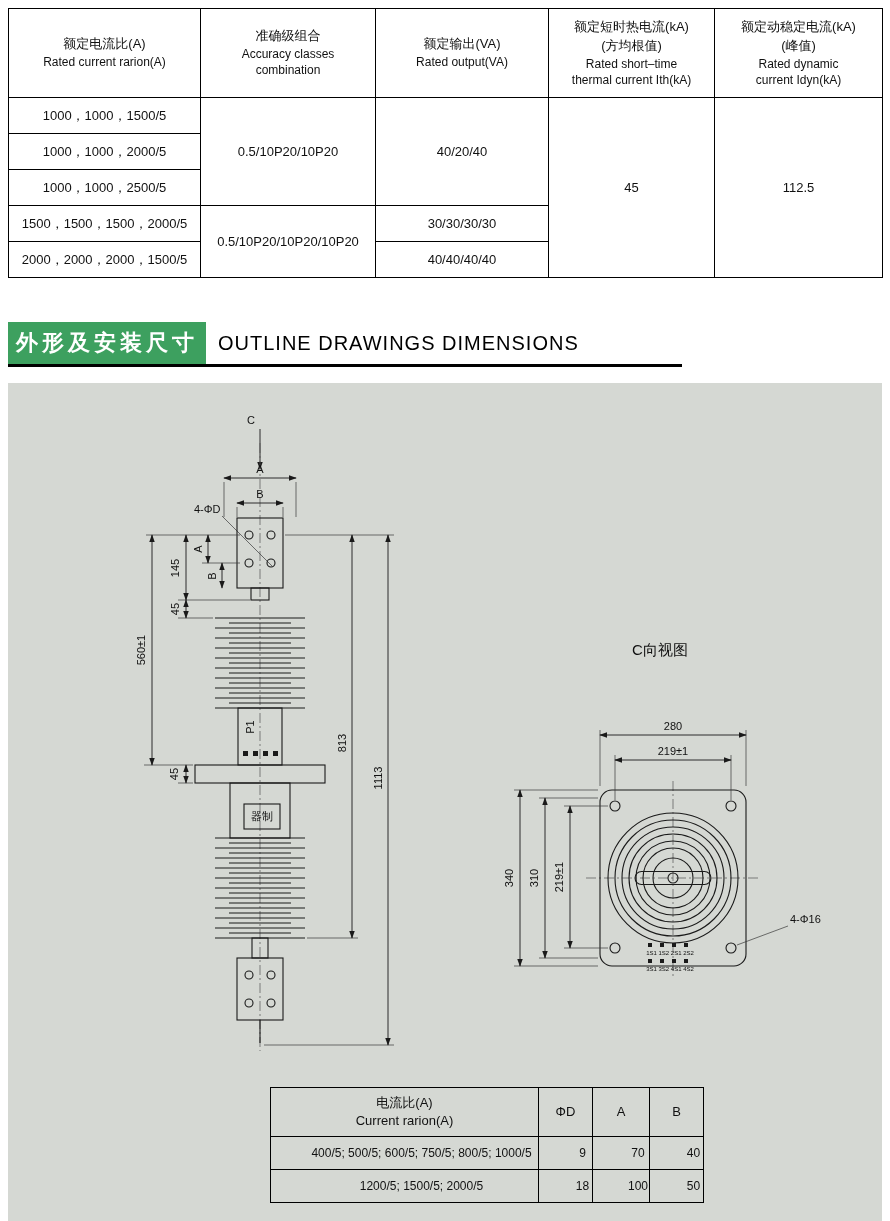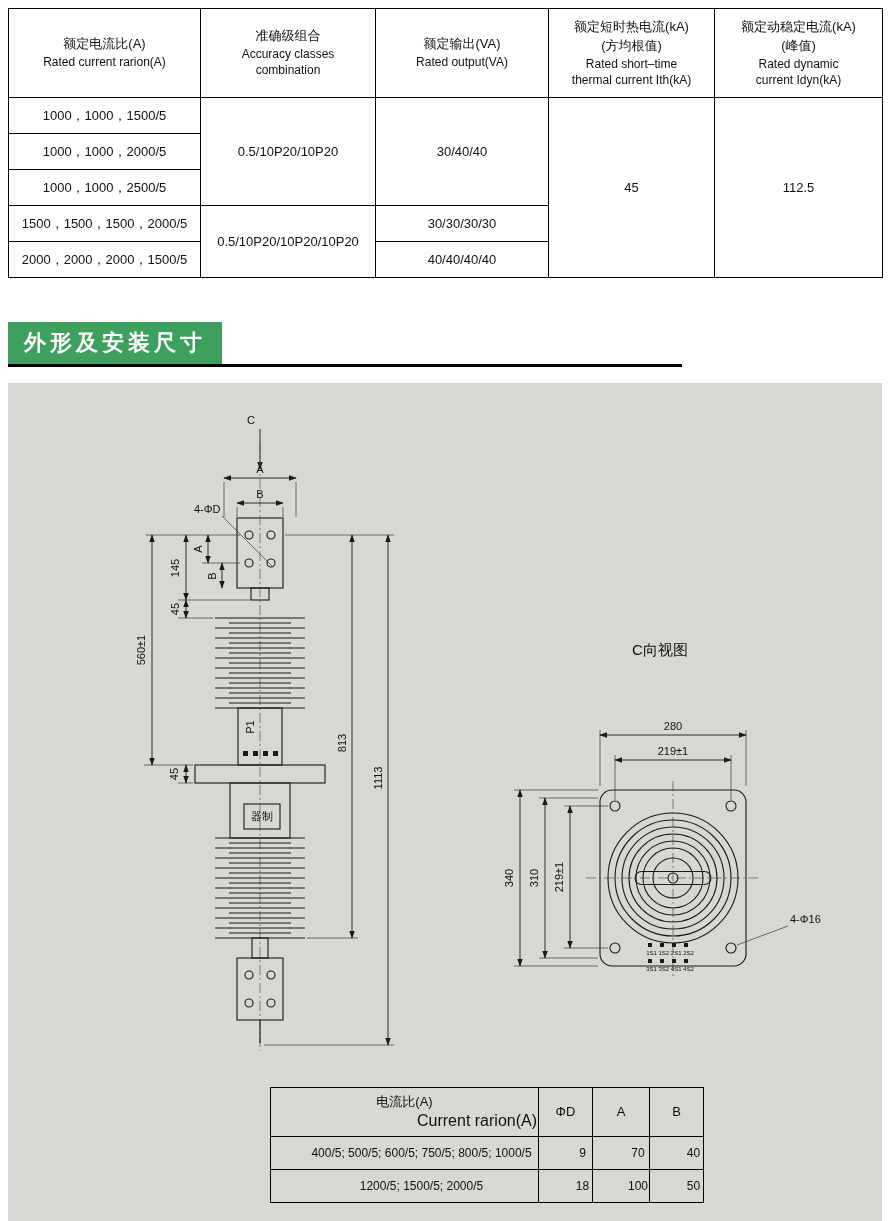--- a/index.html
+++ b/index.html
@@ -12,21 +12,21 @@
   table.spec th,table.spec td{border:1px solid #000;text-align:center;vertical-align:middle;padding:2px;}
   table.spec th{font-weight:normal;height:84px;}
   .hzh{font-size:13px;line-height:1.45;}
   .hen{font-size:12px;line-height:1.35;}
   tr.drow td{height:31px;font-size:13px;}
 
   
   .section-bar{margin-top:44px;width:674px;border-bottom:3px solid #000;
     display:flex;align-items:stretch;gap:12px;padding-bottom:0;}
   .zh-badge{background:#3da05f;color:#fff;font-size:22px;font-weight:bold;
-    letter-spacing:4px;padding:6px 16px;display:inline-block;}
+    letter-spacing:4px;padding:6px 8px;display:inline-block;}
   .en-title{font-size:20px;align-self:center;letter-spacing:1px;color:#000;}
 
   
   .drawing-area{position:relative;margin-top:16px;width:874px;height:848px;background:#d5d8d3;}
   .drawing-area svg{position:absolute;left:0;top:0;}
 
   svg .ln{fill:none;stroke:#1a1a1a;stroke-width:1.1;}
   svg .thin{fill:none;stroke:#3a3a3a;stroke-width:0.7;}
   svg .cl{fill:none;stroke:#555;stroke-width:0.7;stroke-dasharray:10 3 2 3;}
   svg .dim{fill:none;stroke:#1a1a1a;stroke-width:0.9;
@@ -37,21 +37,21 @@
   svg .big{font-size:15px;}
   svg .tiny{font-size:6px;text-anchor:middle;}
   svg .fillDark{fill:#1a1a1a;stroke:none;}
 
   
   table.dims{position:absolute;left:262px;top:704px;border-collapse:collapse;table-layout:fixed;}
   table.dims th,table.dims td{border:1px solid #000;text-align:center;vertical-align:middle;font-weight:normal;}
   table.dims th{height:46px;}
   table.dims td{height:30px;font-size:12px;padding-left:35px;}
   .dzh{font-size:13px;line-height:1.4;}
-  .den{font-size:16px;line-height:1.3;text-align:right;}
+  .den{font-size:13px;line-height:1.3;}
 </style>
 </head>
 <body>
 
 <div class="page">
 
   <table class="spec">
     <colgroup>
       <col style="width:192px">
         <col style="width:175px">
@@ -85,21 +85,21 @@
           <div class="hzh">(峰值)</div>
           <div class="hen">Rated dynamic</div>
           <div class="hen">current Idyn(kA)</div>
         </th>
       </tr>
     </thead>
     <tbody>
       <tr class="drow">
         <td>1000，1000，1500/5</td>
         <td rowspan="3">0.5/10P20/10P20</td>
-        <td rowspan="3">30/40/40</td>
+        <td rowspan="3">40/20/40</td>
         <td rowspan="5">45</td>
         <td rowspan="5">112.5</td>
       </tr>
       <tr class="drow">
         <td>1000，1000，2000/5</td>
       </tr>
       <tr class="drow">
         <td>1000，1000，2500/5</td>
       </tr>
       <tr class="drow">
@@ -109,20 +109,21 @@
       </tr>
       <tr class="drow">
         <td>2000，2000，2000，1500/5</td>
         <td>40/40/40/40</td>
       </tr>
     </tbody>
   </table>
 
   <div class="section-bar">
     <span class="zh-badge">外形及安装尺寸</span>
+    <span class="en-title">OUTLINE  DRAWINGS  DIMENSIONS</span>
   </div>
 
   <div class="drawing-area">
 
     <svg width="874" height="848" viewBox="0 0 874 848">
       <defs>
         <marker id="arr" viewBox="0 0 10 10" refX="9" refY="5" markerWidth="9" markerHeight="9" orient="auto-start-reverse">
           <path d="M0,1.5 L10,5 L0,8.5 z" fill="#1a1a1a"></path>
         </marker>
         <path id="ribW" d="M-45,0 H45"></path>

